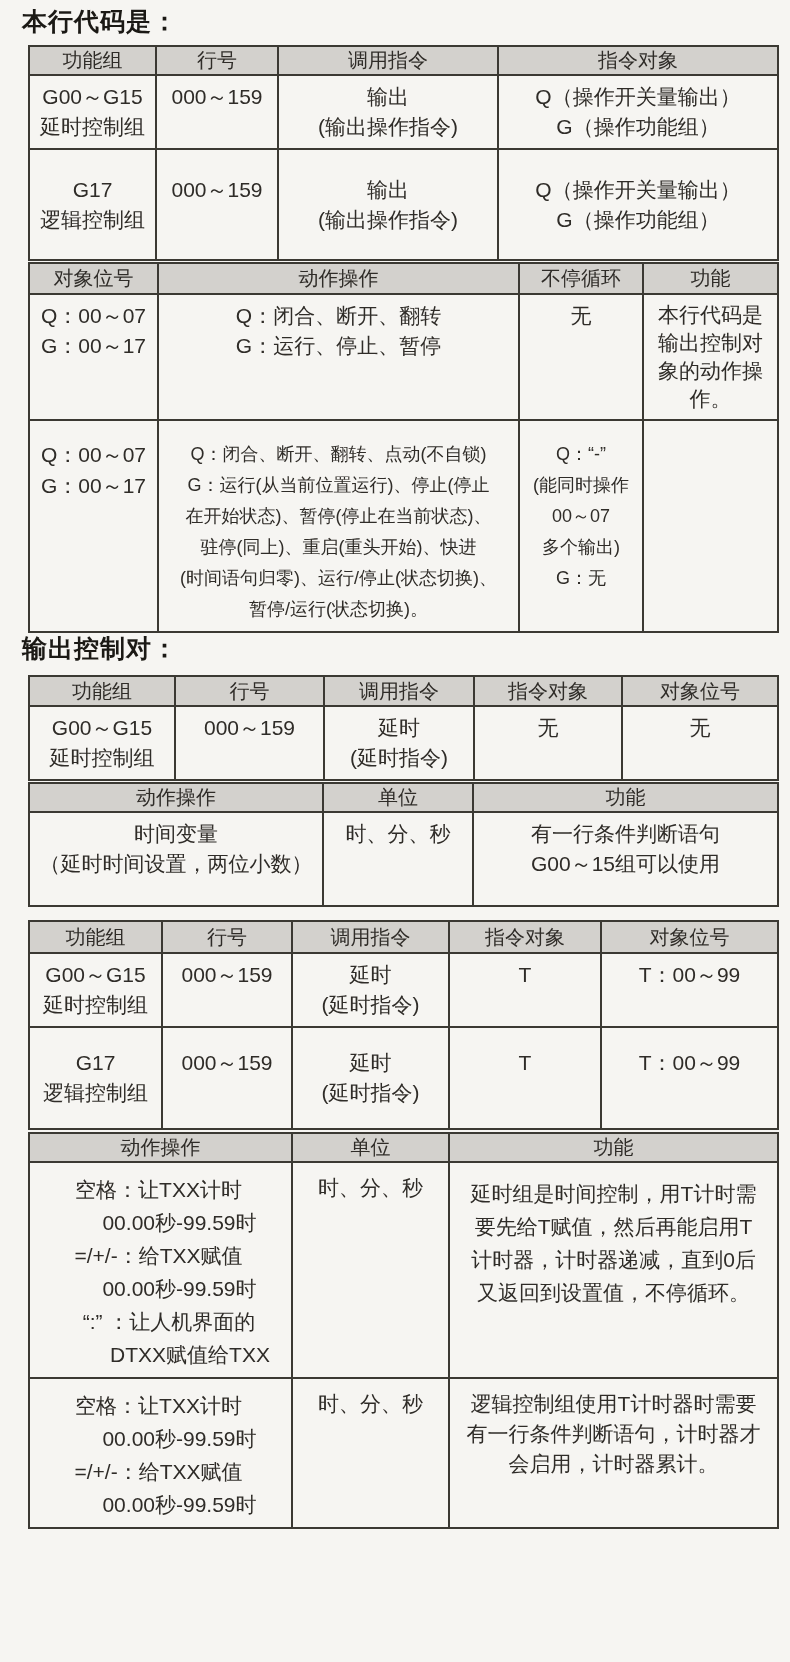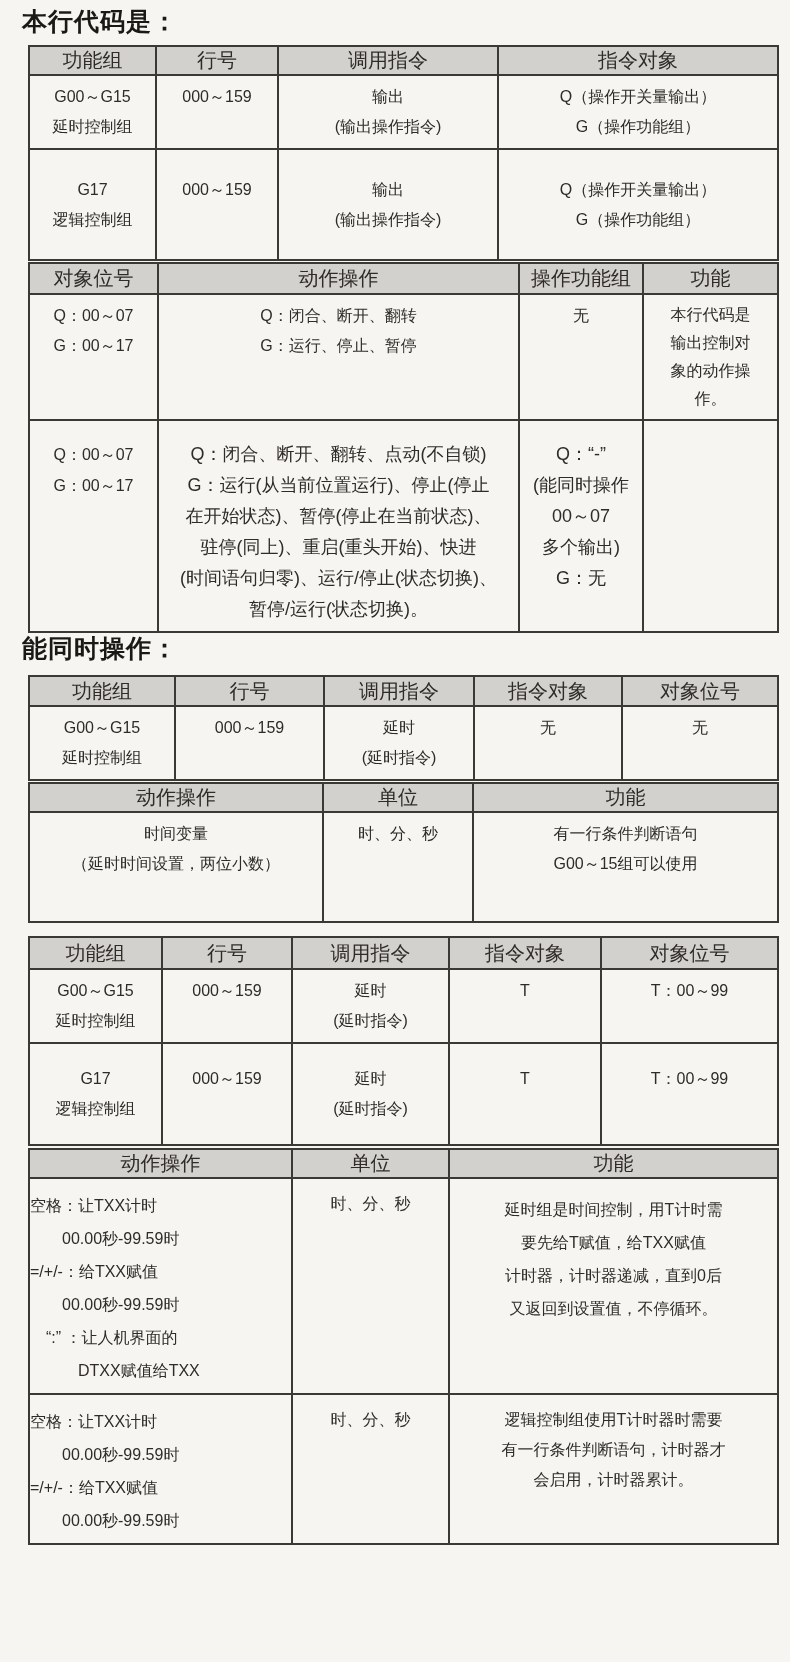--- a/index.html
+++ b/index.html
@@ -13,30 +13,30 @@
   .mt3{margin-top:34px;}
   table{border-collapse:collapse;table-layout:fixed;width:749px;margin-left:28px;}
   #t1a{margin-top:9px;}
   #t1b{margin-top:1px;}
   #t2a{margin-top:12px;}
   #t2b{margin-top:1px;}
   #t3a{margin-top:13px;}
   #t3b{margin-top:2px;}
   th,td{border:2px solid var(--border);text-align:center;font-weight:normal;overflow:hidden;}
   th{background:var(--header-bg);font-size:20px;padding:0;}
-  td{vertical-align:top;padding:6px 4px;font-size:16px;line-height:30px;white-space:pre-wrap;}
+  td{vertical-align:top;padding:6px 4px;font-size:21px;line-height:30px;white-space:pre-wrap;}
   tr.mid td{vertical-align:middle;padding-top:0;padding-bottom:0;margin-top:32px;}
   td.pt18{padding-top:18px;}
   td.pt14{padding-top:14px;}
   td.pt10{padding-top:10px;}
   td.lh28{line-height:28px;}
   td.lh31{line-height:31px;}
   td.lh33{line-height:33px;}
   td.fs18{font-size:18px;margin-top:20px;}
-  td.left{text-align:left;padding-left:0;margin-left:48px;}
+  td.left{text-align:center;padding-left:0;margin-left:48px;}
 </style>
 </head>
 <body>
 
 <div class="page">
 
   <h2 class="sec-title">本行代码是：</h2>
 
   <table id="t1a">
     <colgroup>
@@ -78,21 +78,21 @@
     <colgroup>
         <col style="width:129px">
         <col style="width:361px">
         <col style="width:124px">
         <col style="width:135px">
       </colgroup>
     <tbody>
         <tr style="height:31px">
       <th>对象位号</th>
       <th>动作操作</th>
-      <th>操作功能组</th>
+      <th>不停循环</th>
       <th>功能</th>
     </tr>
     <tr style="height:123px">
       <td>Q：00～07
 G：00～17</td>
       <td>Q：闭合、断开、翻转
 G：运行、停止、暂停</td>
       <td>无</td>
       <td class="lh28">本行代码是
 输出控制对
@@ -111,21 +111,21 @@
       <td class="pt18 lh31 fs18">Q：“-”
 (能同时操作
 00～07
 多个输出)
 G：无</td>
       <td></td>
     </tr>
   </tbody>
     </table>
 
-  <h2 class="sec-title mt2">能同时操作：</h2>
+  <h2 class="sec-title mt2">输出控制对：</h2>
 
   <table id="t2a">
     <colgroup>
         <col style="width:146px">
         <col style="width:149px">
         <col style="width:150px">
         <col style="width:148px">
         <col style="width:156px">
       </colgroup>
     <tbody>
@@ -153,21 +153,21 @@
         <col style="width:294px">
         <col style="width:150px">
         <col style="width:305px">
       </colgroup>
     <tbody>
         <tr style="height:29px">
       <th>动作操作</th>
       <th>单位</th>
       <th>功能</th>
     </tr>
-    <tr style="height:110px">
+    <tr style="height:94px">
       <td>时间变量
 （延时时间设置，两位小数）</td>
       <td>时、分、秒</td>
       <td>有一行条件判断语句
 G00～15组可以使用</td>
     </tr>
   </tbody>
     </table>
 
 
@@ -225,21 +225,21 @@
     </tr>
     <tr style="height:204px">
       <td class="left lh33 pt10">空格：让TXX计时
 　　00.00秒-99.59时
 =/+/-：给TXX赋值
 　　00.00秒-99.59时
 　“:” ：让人机界面的
 　　　DTXX赋值给TXX</td>
       <td class="pt10">时、分、秒</td>
       <td class="lh33 pt14">延时组是时间控制，用T计时需
-要先给T赋值，给TXX赋值
+要先给T赋值，然后再能启用T
 计时器，计时器递减，直到0后
 又返回到设置值，不停循环。</td>
     </tr>
     <tr style="height:146px">
       <td class="left lh33 pt10">空格：让TXX计时
 　　00.00秒-99.59时
 =/+/-：给TXX赋值
 　　00.00秒-99.59时</td>
       <td class="pt10">时、分、秒</td>
       <td class="pt10">逻辑控制组使用T计时器时需要

